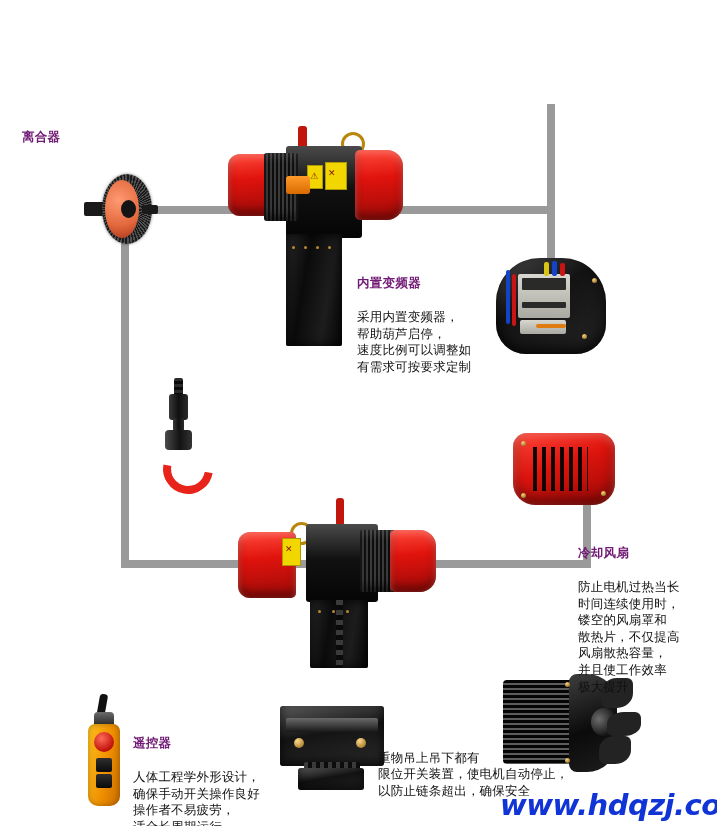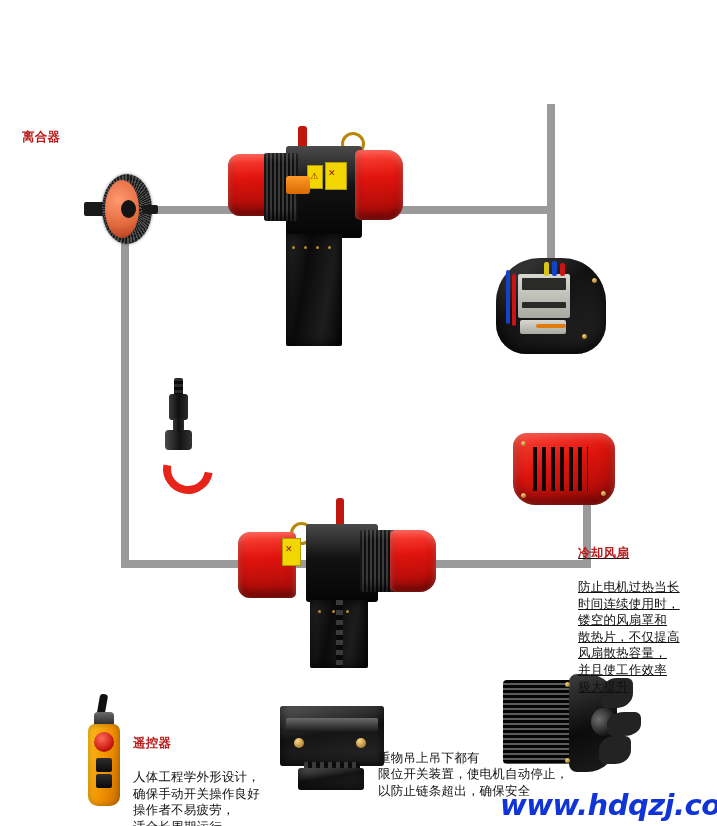--- a/index.html
+++ b/index.html
@@ -6,21 +6,21 @@
   body{width:717px;height:826px;position:relative;overflow:hidden;
        font-family:"DejaVu Sans","Liberation Sans",sans-serif;}
   #stage{position:absolute;inset:0;width:717px;height:826px;background:#ffffff;}
 
   
   .conn{position:absolute;background:#9a9a9a;}
 
   
   .ann{position:absolute;line-height:1.33;color:#111;font-size:12.5px;
        letter-spacing:.2px;white-space:pre-line;}
-  .ann .hd{color:#b91c1c;font-weight:bold;display:block;font-size:12.5px;
+  .ann .hd{color:#701a75;font-weight:bold;display:block;font-size:12.5px;
            letter-spacing:.3px;margin-bottom:1px;}
   .ann .bd{display:block;}
   .plain{position:absolute;color:#141414;font-size:13px;line-height:1.45;
          white-space:pre-line;letter-spacing:.3px;}
 
   
   .wm{position:absolute;color:#1034d6;font-weight:bold;font-style:italic;
       font-size:29px;letter-spacing:-0.5px;font-family:"DejaVu Sans","Liberation Sans",sans-serif;}
 
   
@@ -248,25 +248,32 @@
     <div class="ls-brass" style="left:14px;top:32px;width:10px;height:10px;"></div>
     <div class="ls-brass" style="left:76px;top:32px;width:10px;height:10px;"></div>
     <div class="ls-chain" style="left:24px;top:56px;width:56px;height:10px;"></div>
     <div class="ls-blk" style="left:18px;top:62px;width:66px;height:22px;"></div>
   </div>
 
   <div class="ann" style="left:22px;top:112px;width:200px;">
     <span class="hd">离合器</span>
   </div>
 
+  <div class="ann" style="left:357px;top:258px;width:160px;">
+    <span class="hd">内置变频器</span>
+    <span class="bd">采用内置变频器，
+帮助葫芦启停，
+速度比例可以调整如
+有需求可按要求定制</span>
+  </div>
 
   <div class="ann" style="left:204px;top:386px;width:280px;">
   </div>
 
-  <div class="ann" style="left:578px;top:528px;width:136px;text-decoration:underline;">
+  <div class="ann" style="left:578px;top:528px;width:136px;">
     <span class="hd">冷却风扇</span>
     <span class="bd">防止电机过热当长
 时间连续使用时，
 镂空的风扇罩和
 散热片，不仅提高
 风扇散热容量，
 并且使工作效率
 极大提升</span>
   </div>
 

